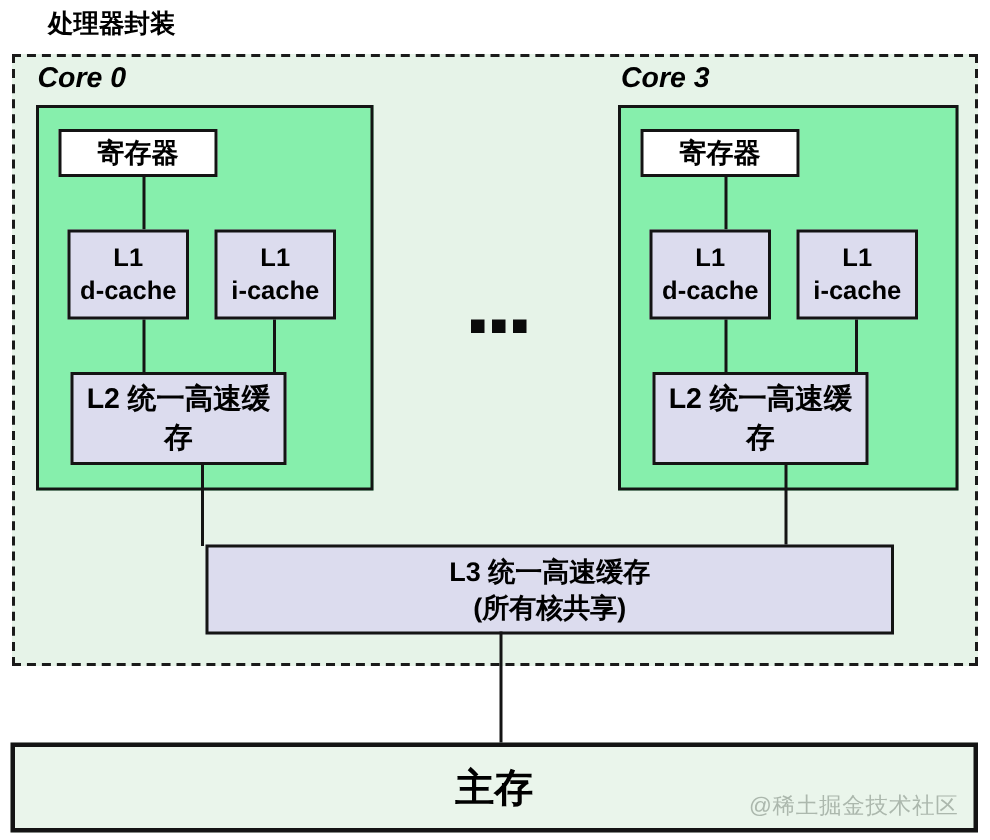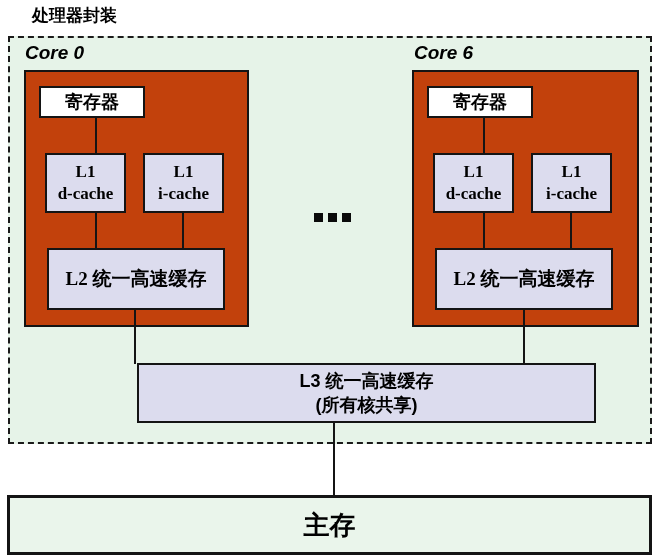--- a/index.html
+++ b/index.html
@@ -32,39 +32,38 @@
   }
   .core-label {
     position: absolute; top: 42px;
     font-size: 19px; font-weight: bold; font-style: italic;
   }
   #core0-label { left: 25px; }
   #core3-label { left: 414px; }
   .core-box {
     position: absolute; top: 70px; height: 253px;
     border: 2px solid #141414;
-    background: #c2410c;
-    font-family: Liberation Serif, serif;
+    background: #86efac;
   }
   #core0-box { left: 24px; width: 221px; }
   #core3-box { left: 412px; width: 223px; }
 
   .reg-box {
     left: 13px; top: 14px; width: 106px; height: 32px;
     background: #ffffff; font-size: 18px;
   }
   .l1-box {
     top: 81px; width: 81px; height: 60px;
     background: #dcdcee;
     font-size: 17px; line-height: 1.3;
   }
   .l1d { left: 19px; }
   .l1i { left: 117px; }
   .l2-box {
-    left: 21px; top: 176px; width: 178px; height: 62px;
+    left: 21px; top: 176px; width: 144px; height: 62px;
     background: #dcdcee; font-size: 19px;
   }
   .ln-reg  { left: 69px; top: 46px; height: 35px; }
   .ln-l1d  { left: 69px; top: 141px; height: 35px; }
   .ln-l1i  { left: 156px; top: 141px; height: 35px; }
 
   #ln-l2-core0 { left: 134px; top: 308px; height: 56px; }
   #ln-l2-core3 { left: 523px; top: 308px; height: 56px; }
 
   #ellipsis {
@@ -110,21 +109,21 @@
   <div class="vline ln-l1i"></div>
   <div class="box l2-box">L2 统一高速缓存</div>
 </div>
 
 <div id="ellipsis" class="abs">
   <div class="dot"></div>
   <div class="dot"></div>
   <div class="dot"></div>
 </div>
 
-<div id="core3-label" class="core-label">Core 6</div>
+<div id="core3-label" class="core-label">Core 3</div>
 <div id="core3-box" class="core-box">
   <div class="box reg-box">寄存器</div>
   <div class="vline ln-reg"></div>
   <div class="box l1-box l1d pre">L1
 d-cache</div>
   <div class="box l1-box l1i pre">L1
 i-cache</div>
   <div class="vline ln-l1d"></div>
   <div class="vline ln-l1i"></div>
   <div class="box l2-box">L2 统一高速缓存</div>
@@ -133,13 +132,14 @@
 <div id="ln-l2-core0" class="vline"></div>
 <div id="ln-l2-core3" class="vline"></div>
 
 <div id="l3-box" class="box pre">L3 统一高速缓存
 (所有核共享)</div>
 
 <div id="ln-l3-mem" class="vline"></div>
 
 <div id="mem-box" class="box">
   <span>主存</span>
+  <span id="watermark">@稀土掘金技术社区</span>
 </div>
 
 </body></html>

